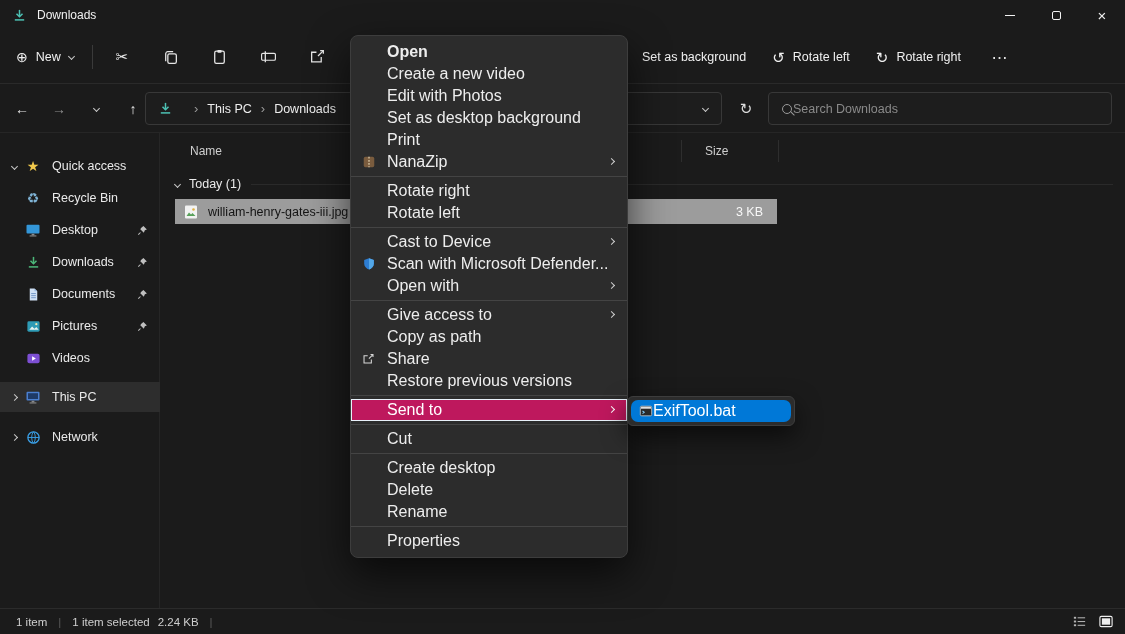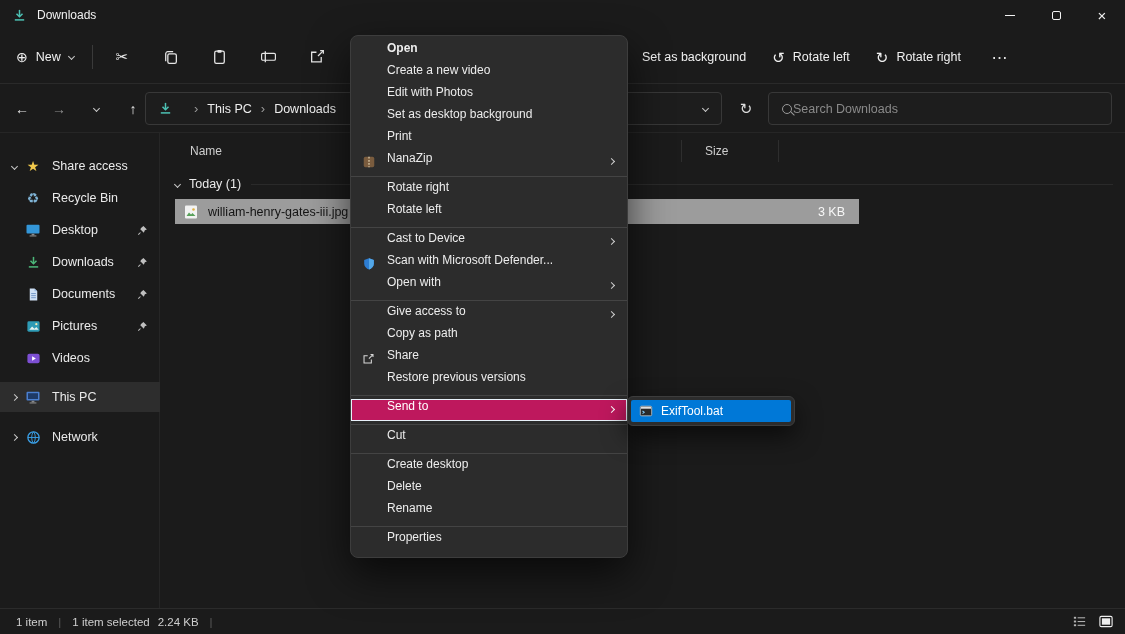--- a/index.html
+++ b/index.html
@@ -66,45 +66,45 @@
 .glyph-recycle{color:#7fb3d5;font-size:14px;line-height:1}
 
 
 .main{position:absolute;left:161px;top:133px;right:0;bottom:26px;background:#1b1b1b}
 .hdr-name{position:absolute;left:29px;top:11px;color:#cfcfcf}
 .hdr-size{position:absolute;left:544px;top:11px;color:#cfcfcf}
 .hdr-sep{position:absolute;top:7px;width:1px;height:22px;background:#2e2e2e}
 .group-row{position:absolute;top:41px;left:14px;right:12px;height:20px;display:flex;align-items:center;font-size:12.5px;color:#eaeaea}
 .group-chev{margin-right:9px}
 .group-line{flex:1;height:1px;background:#2a2a2a;margin-left:10px}
-.file-row{position:absolute;top:66px;left:14px;width:684px;height:25px;background:#9c9c9c;display:flex;align-items:center}
+.file-row{position:absolute;top:66px;left:14px;width:602px;height:25px;background:#9c9c9c;display:flex;align-items:center}
 .file-icon{margin-left:8px;display:flex}
 .file-name{margin-left:9px;color:#141414;font-size:12.5px}
 .file-size{position:absolute;right:14px;color:#f7f7f7;font-size:12.5px}
 
 
 .statusbar{position:absolute;left:0;bottom:0;right:0;height:26px;border-top:1px solid #2b2b2b;display:flex;align-items:center;font-size:11.5px;color:#cfcfcf;background:#1b1b1b;padding-left:16px}
 .sb-sep{color:#5a5a5a;margin:0 11px}
 .sb-gap{width:8px}
 .view-toggles{position:absolute;right:8px;display:flex;gap:5px}
 .vt-btn{width:22px;height:20px;display:flex;align-items:center;justify-content:center}
 
 
 .context-menu{position:absolute;left:350px;top:35px;width:278px;background:#2c2c2c;border:1px solid #3d3d3d;border-radius:8px;padding:5px 0;box-shadow:0 16px 40px rgba(0,0,0,.65);z-index:50}
-.menu-item{position:relative;height:22px;display:flex;padding-left:36px;padding-right:30px;font-size:12px;color:#ededed;white-space:nowrap}
+.menu-item{position:relative;height:22px;display:flex;align-items:center;padding-left:36px;padding-right:30px;font-size:16px;color:#ededed;white-space:nowrap}
 .menu-item.bold{font-weight:700}
 .mi-icon{position:absolute;left:11px;top:50%;transform:translateY(-50%);display:flex}
 .mi-arrow{position:absolute;right:13px;top:50%;margin-top:-3px;width:5px;height:5px;border-right:1.3px solid #cfcfcf;border-bottom:1.3px solid #cfcfcf;transform:rotate(-45deg)}
 .menu-item.highlight{background:#be185d;color:#fff;outline:1px solid #e8f1fa;outline-offset:-1px}
 .menu-item.highlight .mi-arrow{border-color:#fff}
 .menu-sep{height:1px;background:#444;margin:3px 0}
 
 
 .submenu{position:absolute;left:627px;top:396px;width:168px;background:#2c2c2c;border:1px solid #3d3d3d;border-radius:6px;padding:3px;box-shadow:0 10px 24px rgba(0,0,0,.6);z-index:60}
-.submenu-item{height:22px;display:flex;align-items:center;gap:8px;padding:0 8px;background:#0078d7;border-radius:2px;color:#fff;font-size:12px}
+.submenu-item{height:22px;display:flex;align-items:center;padding:0 8px;background:#0078d7;border-radius:7px;color:#fff;font-size:16px}
 </style>
 </head>
 <body>
 
 <div class="window">
 
   <div class="titlebar">
     <span class="t-icon">
       <svg width="15" height="15" viewBox="0 0 16 16">
           <path d="M8 2v7" stroke="#4dc2b4" stroke-width="1.6" fill="none"></path>
@@ -218,21 +218,21 @@
       <input class="search-input" type="text" placeholder="Search Downloads" style="">
     </div>
   </div>
 
   <div class="sidebar">
     <div class="side-row" style="top:18px">
       <span class="chevz">
           <span class="chev down sm"></span>
         </span>
       <span class="sicon glyph-star">★</span>
-      <span class="slabel">Share access</span>
+      <span class="slabel">Quick access</span>
     </div>
     <div class="side-row" style="top:50px">
       <span class="chevz"></span>
       <span class="sicon glyph-recycle">♻</span>
       <span class="slabel">Recycle Bin</span>
     </div>
     <div class="side-row" style="top:82px">
       <span class="chevz"></span>
       <span class="sicon">
           <svg width="16" height="16" viewBox="0 0 16 16">

